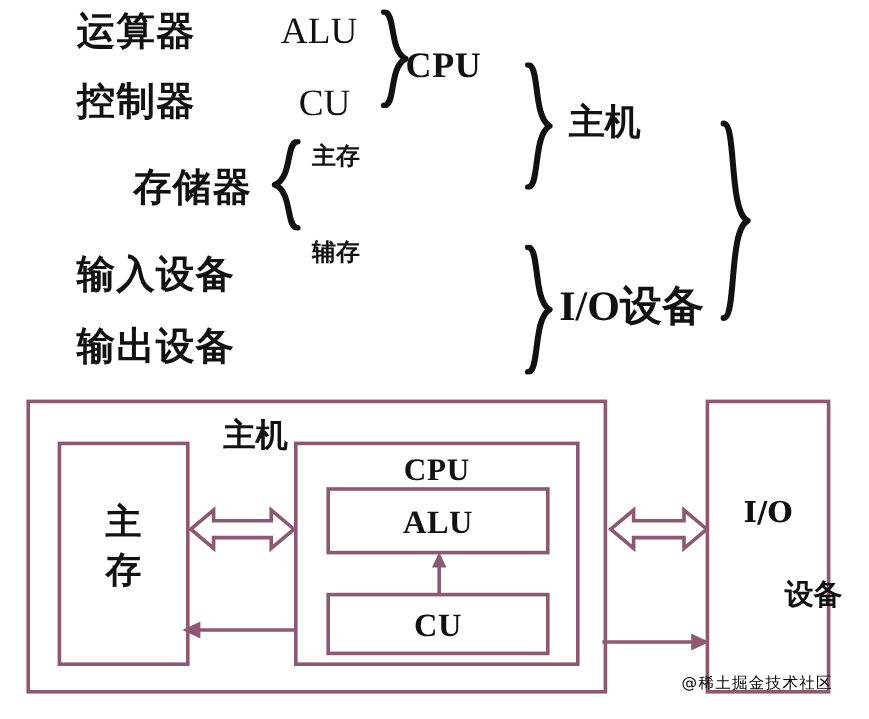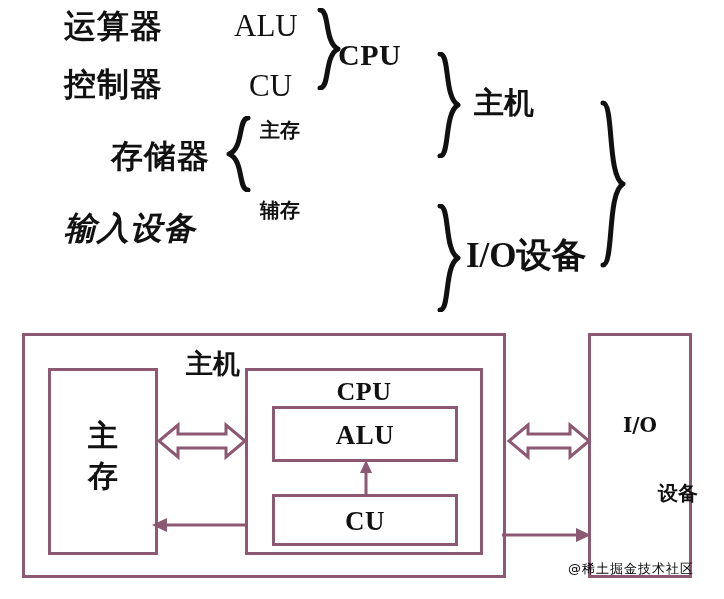--- a/index.html
+++ b/index.html
@@ -75,21 +75,21 @@
     color: #111;
     white-space: nowrap;
     text-align: center;
     line-height: 1.12;
   }
   .lbl-zhuji { font-size: 27px; font-weight: 700; }
   .lbl-zhucun { font-size: 30px; }
   .lbl-cpu   { font-family: "Liberation Serif", serif; font-size: 26px; letter-spacing: .5px; }
   .lbl-alu   { font-family: "Liberation Serif", serif; font-size: 27px; letter-spacing: .5px; }
   .lbl-cu    { font-family: "Liberation Serif", serif; font-size: 27px; letter-spacing: .5px; }
-  .lbl-io    { font-size: 20px; }
+  .lbl-io    { font-size: 24px; }
 
   .arrowsvg { position: absolute; }
   .hollow {
     fill: #ffffff;
     stroke: #8d5872;
     stroke-width: 3;
     stroke-linejoin: miter;
   }
   .solidline {
     stroke: #8d5872;
@@ -112,22 +112,23 @@
 <body>
 
 <div id="stage">
 
   <div class="abs cn t-comp" style="left:64px; top:10px;">运算器</div>
 
   <div class="abs cn t-comp" style="left:64px; top:68px;font-family:Liberation Serif, serif;">控制器</div>
 
   <div class="abs cn t-comp" style="left:64px; top:140px;margin-left:47px;">存储器</div>
 
-  <div class="abs cn t-comp" style="left:64px; top:212px;font-style:italic;">输入设备</div>
-
+  <div class="abs cn t-comp" style="left:64px; top:212px;">输入设备</div>
+
+  <div class="abs cn t-comp" style="left:64px; top:272px;">输出设备</div>
 
   <div class="abs lat t-alu" style="left:234px; top:10px;">ALU</div>
 
   <div class="abs lat t-alu" style="left:249px; top:70px;">CU</div>
 
   <svg class="brace" style="left:314px; top:8px;" width="28" height="82" viewBox="0 0 28 82">
     <path d="M6 2 C16 2 10 34 24 41 C10 48 16 80 6 80" stroke-width="5"></path>
   </svg>
   <div class="abs lat-b t-cpu" style="left:338px; top:40px;">CPU</div>
 

